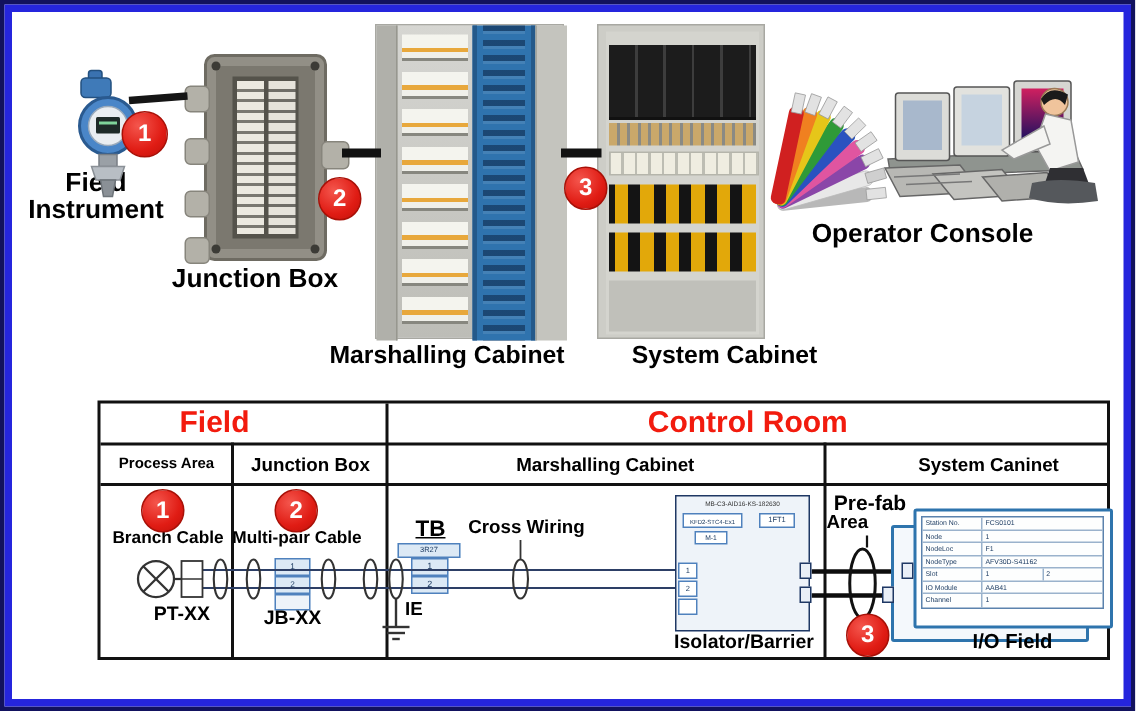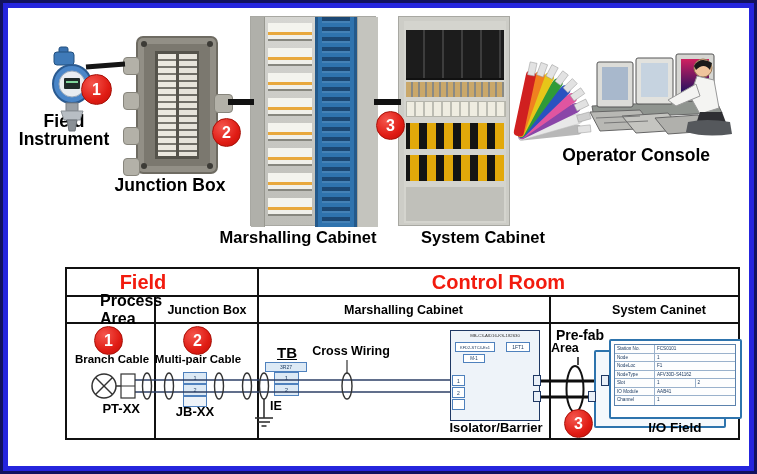--- a/index.html
+++ b/index.html
@@ -189,37 +189,37 @@
       <line x1="541" y1="397" x2="588" y2="397" stroke="#0d0d0d" stroke-width="3"></line>
       <ellipse cx="575" cy="389" rx="8.5" ry="23" fill="none" stroke="#111" stroke-width="2"></ellipse>
       <line x1="578" y1="357" x2="578" y2="365" stroke="#111" stroke-width="1.5"></line>
     </g>
   </svg>
 
   <div class="lb" style="left:8px;top:112px;width:112px;font-size:17.5px;">Field Instrument</div>
   <div class="lb" style="left:100px;top:176px;width:140px;font-size:17.5px;">Junction Box</div>
   <div class="lb" style="left:200px;top:229px;width:196px;font-size:16.5px;">Marshalling Cabinet</div>
   <div class="lb" style="left:398px;top:229px;width:170px;font-size:16.5px;">System Cabinet</div>
-  <div class="lb" style="left:520px;top:146px;width:190px;font-size:17.5px;text-align:right;">Operator Console</div>
+  <div class="lb" style="left:520px;top:146px;width:190px;font-size:17.5px;">Operator Console</div>
 
   <div class="badge" style="left:81px;top:74px;width:29px;height:29px;">1</div>
   <div class="badge" style="left:212px;top:118px;">2</div>
   <div class="badge" style="left:376px;top:111px;">3</div>
 
   <div class="abs" style="left:65px;top:267px;width:675px;height:173px;border:2px solid #111;box-sizing:border-box;">
     <div class="hline" style="left:0;top:26px;width:671px;height:2px;"></div>
     <div class="hline" style="left:0;top:53px;width:671px;height:2px;"></div>
     <div class="vline" style="left:190px;top:0;width:2px;height:169px;"></div>
     <div class="vline" style="left:87px;top:26px;width:2px;height:143px;"></div>
     <div class="vline" style="left:482px;top:26px;width:2px;height:143px;"></div>
   </div>
 
   <div class="hdr" style="left:67px;top:269px;width:152px;height:26px;font-size:20px;color:#f21b0e;">Field</div>
   <div class="hdr" style="left:259px;top:269px;width:479px;height:26px;font-size:20px;color:#f21b0e;">Control Room</div>
-  <div class="hdr" style="left:67px;top:297px;width:88px;height:25px;font-size:16px;color:#000;padding-left:33px;">Process Area</div>
+  <div class="hdr" style="left:67px;top:297px;width:88px;height:25px;font-size:10px;color:#000;">Process Area</div>
   <div class="hdr" style="left:157px;top:297px;width:100px;height:25px;font-size:12.5px;color:#000;">Junction Box</div>
   <div class="hdr" style="left:259px;top:297px;width:289px;height:25px;font-size:12.5px;color:#000;">Marshalling Cabinet</div>
   <div class="hdr" style="left:550px;top:297px;width:188px;height:25px;font-size:12.5px;color:#000;padding-left:15px;">System Caninet</div>
 
   <div class="badge" style="left:94px;top:326px;">1</div>
   <div class="lb" style="left:66px;top:353px;width:92px;font-size:11.5px;">Branch Cable</div>
   <div class="lb" style="left:76px;top:402px;width:64px;font-size:13px;text-align:right;">PT-XX</div>
 
   <div class="badge" style="left:183px;top:326px;">2</div>
   <div class="lb" style="left:145px;top:353px;width:106px;font-size:11.5px;">Multi-pair Cable</div>

